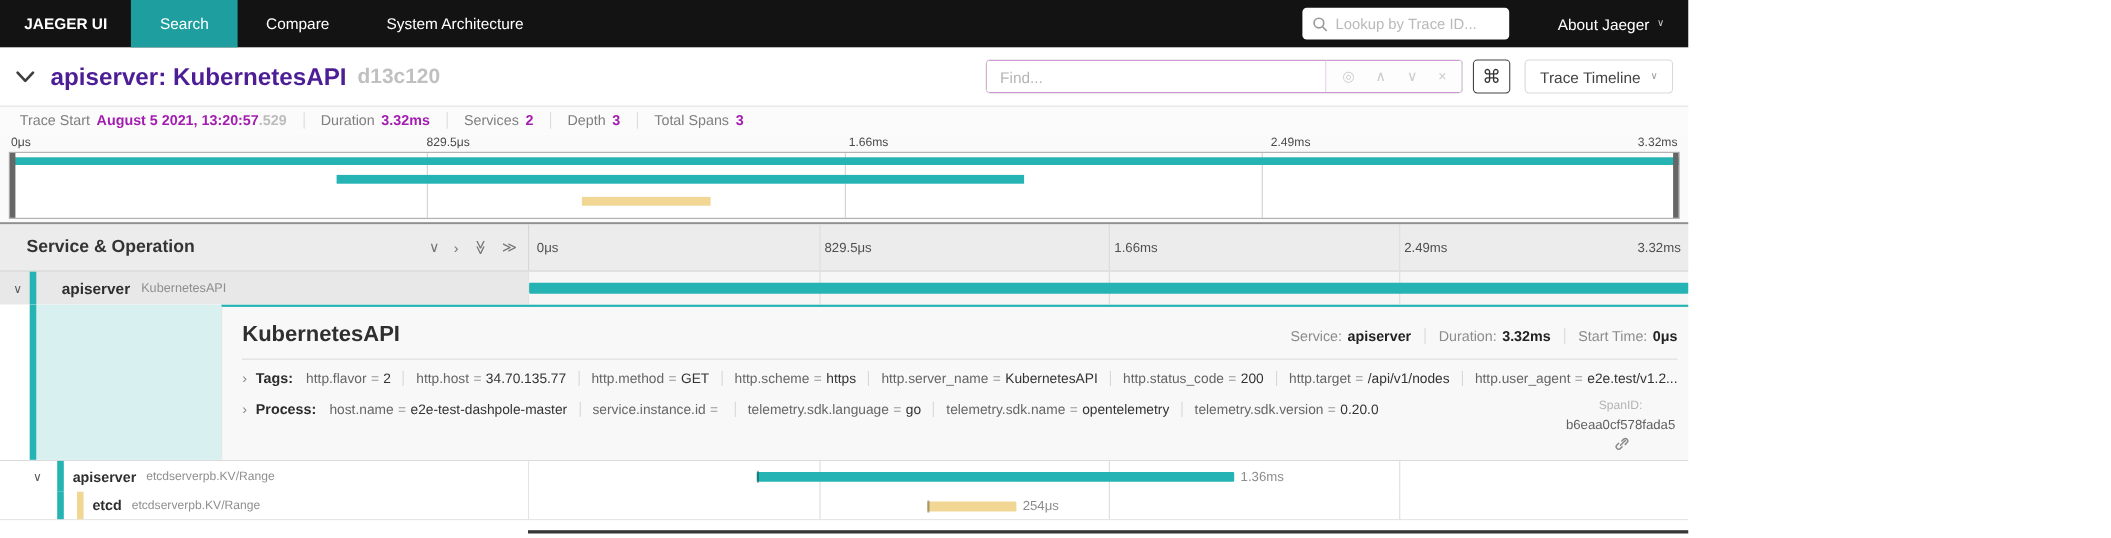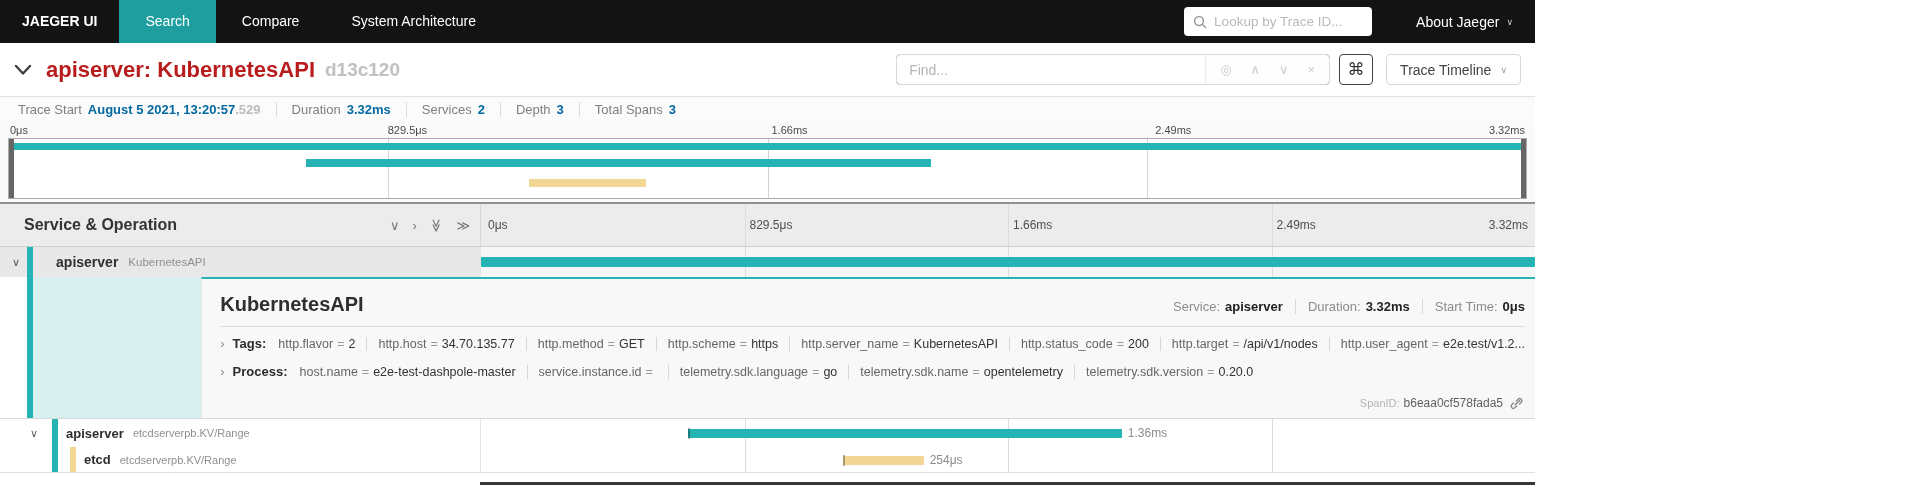--- a/index.html
+++ b/index.html
@@ -16,38 +16,38 @@
   .lookup { width:188px; height:29px; background:#fff; border-radius:4px; display:flex; align-items:center; padding:0 9px; margin-right:44px; }
   .lookup svg { flex:0 0 auto; margin-right:7px; }
   .lookup input { border:none; outline:none; width:100%; font-size:13.5px; color:#333; font-family:inherit; }
   .lookup input::placeholder { color:#b9b9b9; }
   .about { display:flex; align-items:center; gap:7px; font-size:14px; margin-right:22px; cursor:pointer; }
   .about .chev { font-size:9px; color:#cfcfcf; }
 
   
   .trace-header { height:53px; display:flex; align-items:center; padding:0 14px 0 14px; }
   .th-chev { width:26px; height:20px; display:flex; align-items:center; cursor:pointer; }
-  .th-title { font-size:22px; font-weight:bold; color:#b91c1c; margin-left:6px; white-space:nowrap; }
+  .th-title { font-size:22px; font-weight:bold; color:#4c1d95; margin-left:6px; white-space:nowrap; }
   .th-traceid { font-size:19px; font-weight:bold; color:#c0c0c0; margin-left:10px; }
   .th-right { margin-left:auto; display:flex; align-items:center; }
   .find-group { display:flex; align-items:stretch; height:31px; border:1px solid #d9d9d9; border-radius:4px; overflow:hidden; background:#a21caf; }
   .find-group input { width:308px; border:none; outline:none; padding:0 12px; font-size:14px; color:#444; font-family:inherit; }
   .find-group input::placeholder { color:#b5b5b5; }
   .find-icons { display:flex; align-items:center; gap:19px; padding:0 14px; border-left:1px solid #ededed; color:#cccccc; font-size:13px; background:#fdfdfd; }
   .find-icons span { cursor:pointer; }
   .kbd-btn { width:34px; height:31px; border:1px solid #434343; border-radius:4px; display:flex; align-items:center; justify-content:center; font-size:17px; color:#333; margin-left:9px; cursor:pointer; background:#fff; }
   .view-btn { height:31px; border:1px solid #d9d9d9; border-radius:4px; display:flex; align-items:center; gap:9px; padding:0 13px; font-size:14px; color:#444; margin-left:13px; cursor:pointer; background:#fff; }
   .view-btn .chev { font-size:9px; color:#999; }
 
   
   .summary { height:26px; background:#fbfbfb; border-top:1px solid #e2e2e2; display:flex; align-items:center; padding-left:18px; font-size:13px; }
   .sum-item { display:flex; align-items:center; white-space:nowrap; }
   .sum-item + .sum-item { border-left:1px solid #dcdcdc; margin-left:15px; padding-left:15px; }
   .sl { color:#7f7f7f; margin-right:6px; }
-  .sv { color:#0369a1; font-weight:bold; }
+  .sv { color:#a21caf; font-weight:bold; }
   .sm { color:#bcbcbc; font-weight:bold; }
 
   
   .minimap { background:#fafafa; }
   .mm-ticks { position:relative; height:16px; font-size:11px; color:#4a4a4a; }
   .mm-ticks span { position:absolute; top:2px; }
   .mm-box { position:relative; height:61px; margin:0 8px; background:#fff; border:1px solid #ababab; }
   .mm-grid { position:absolute; top:0; bottom:0; width:1px; background:#d2d2d2; }
   .mm-handle { position:absolute; top:0; bottom:0; width:5px; background:#666; }
   .mm-handle.l { left:0; } .mm-handle.r { right:0; }
@@ -100,21 +100,21 @@
   .d-meta .ml { color:#8c8c8c; margin-right:5px; }
   .d-meta .mv { color:#222; font-weight:bold; }
   .d-hr { border-bottom:1px solid #ddd; margin:10px 0 9px 0; }
   .kv-row { display:flex; align-items:center; margin-bottom:13px; }
   .kv-chev { color:#8a8a8a; font-size:13px; margin-right:8px; cursor:pointer; }
   .kv-label { font-size:13px; font-weight:bold; color:#2b2b2b; margin-right:12px; cursor:pointer; }
   .kvs { display:flex; align-items:center; flex-wrap:nowrap; overflow:hidden; }
   .tag { display:flex; align-items:flex-end; white-space:nowrap; font-size:12.5px; }
   .tag + .tag { border-left:1px solid #d8d8d8; margin-left:11px; padding-left:11px; }
   .tk { color:#666; } .teq { color:#999; padding:0 4px; } .tv { color:#333; }
-  .spanid-row { position:absolute; right:12px; bottom:8px; display:flex; align-items:center; gap:4px; }
+  .spanid-row { position:absolute; right:12px; bottom:8px; display:flex; align-items:center; gap:4px;flex-direction:column; }
   .spanid-label { font-size:11px; color:#b3b3b3; }
   .spanid-val { font-size:12px; color:#5f5f5f; }
   .spanid-row svg { margin-left:3px; cursor:pointer; }
 
   .row2 { height:29px; border-top:1px solid #d8d8d8; }
   .row2 .name-cell { padding-left:30px; }
   .row2 .row-chev { margin-right:6px; }
   .row2 .svc-strip { left:52px; }
   .row2 .svc { font-size:13px; margin-left:22px; }
   .row2 .op { font-size:11px; margin-left:9px; }

